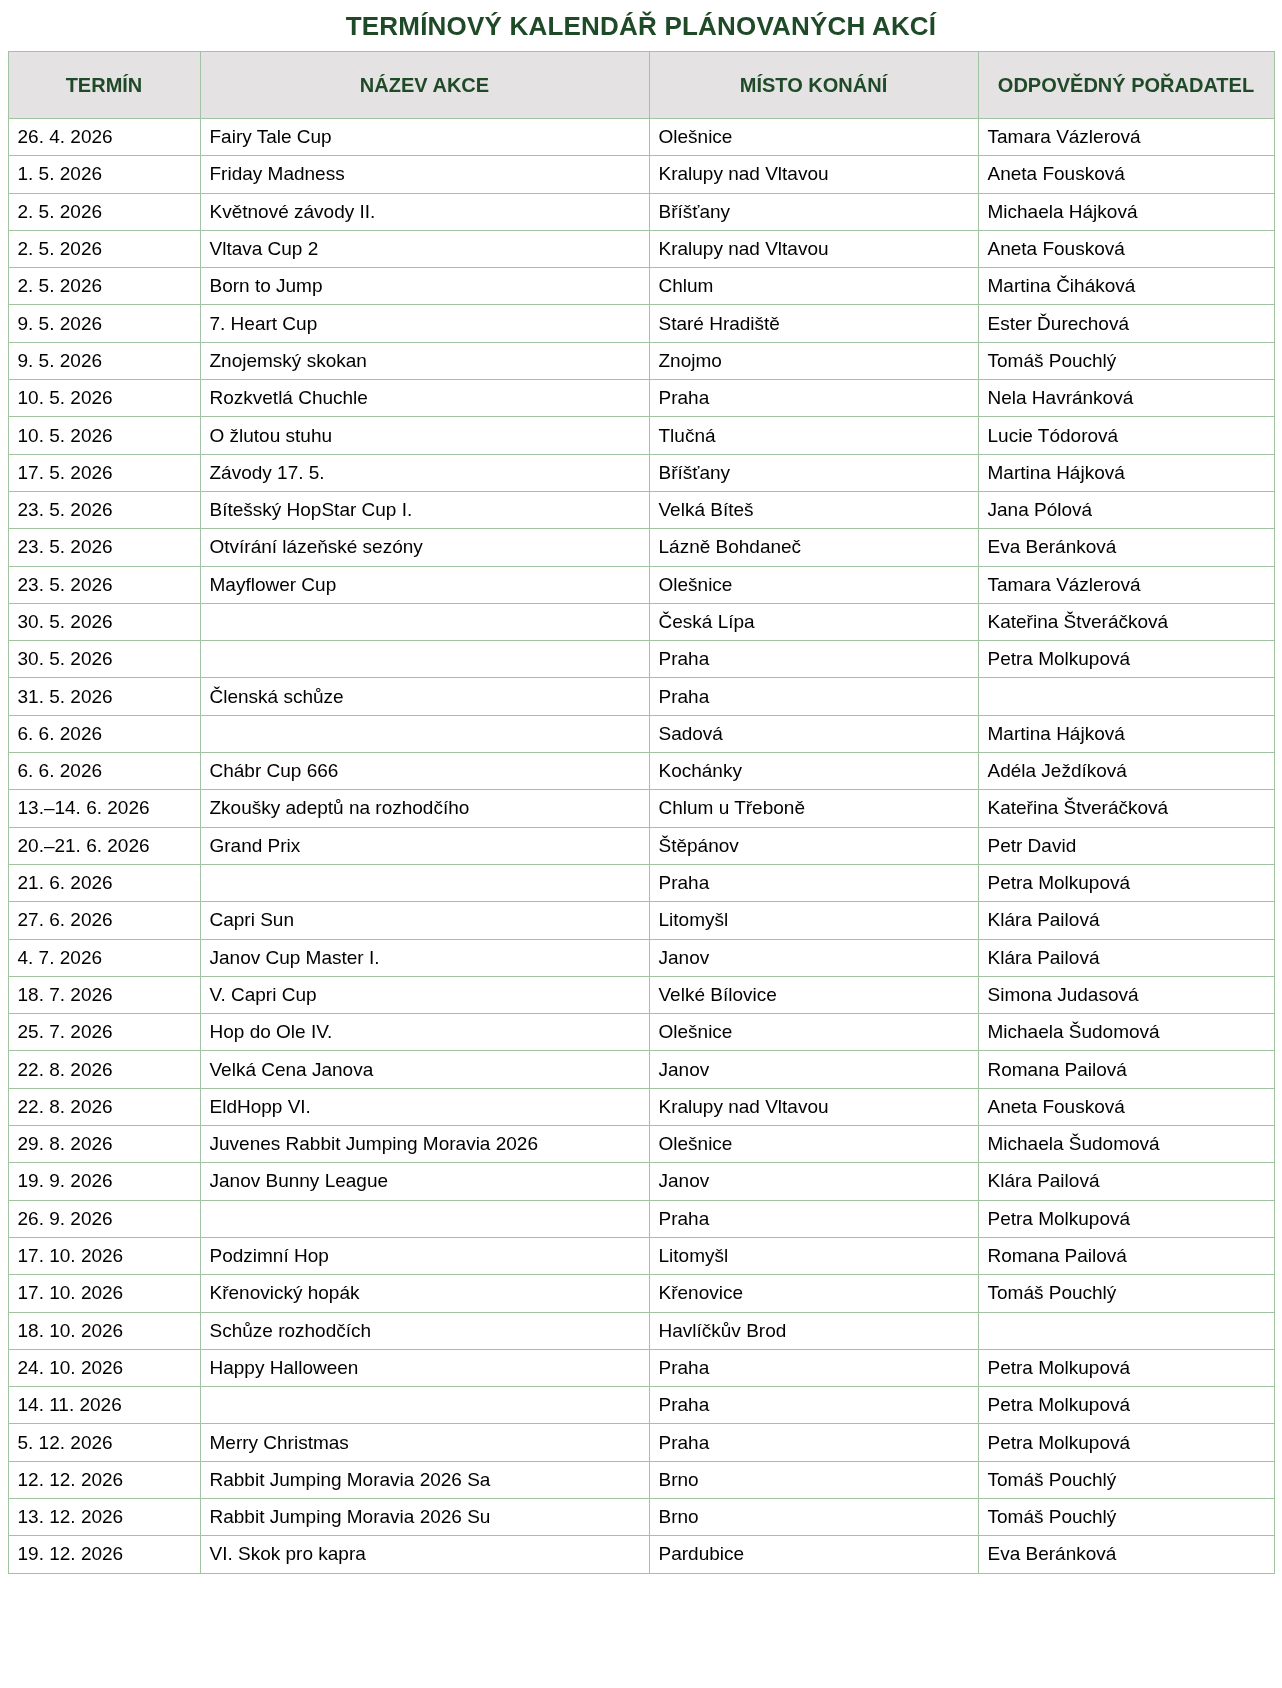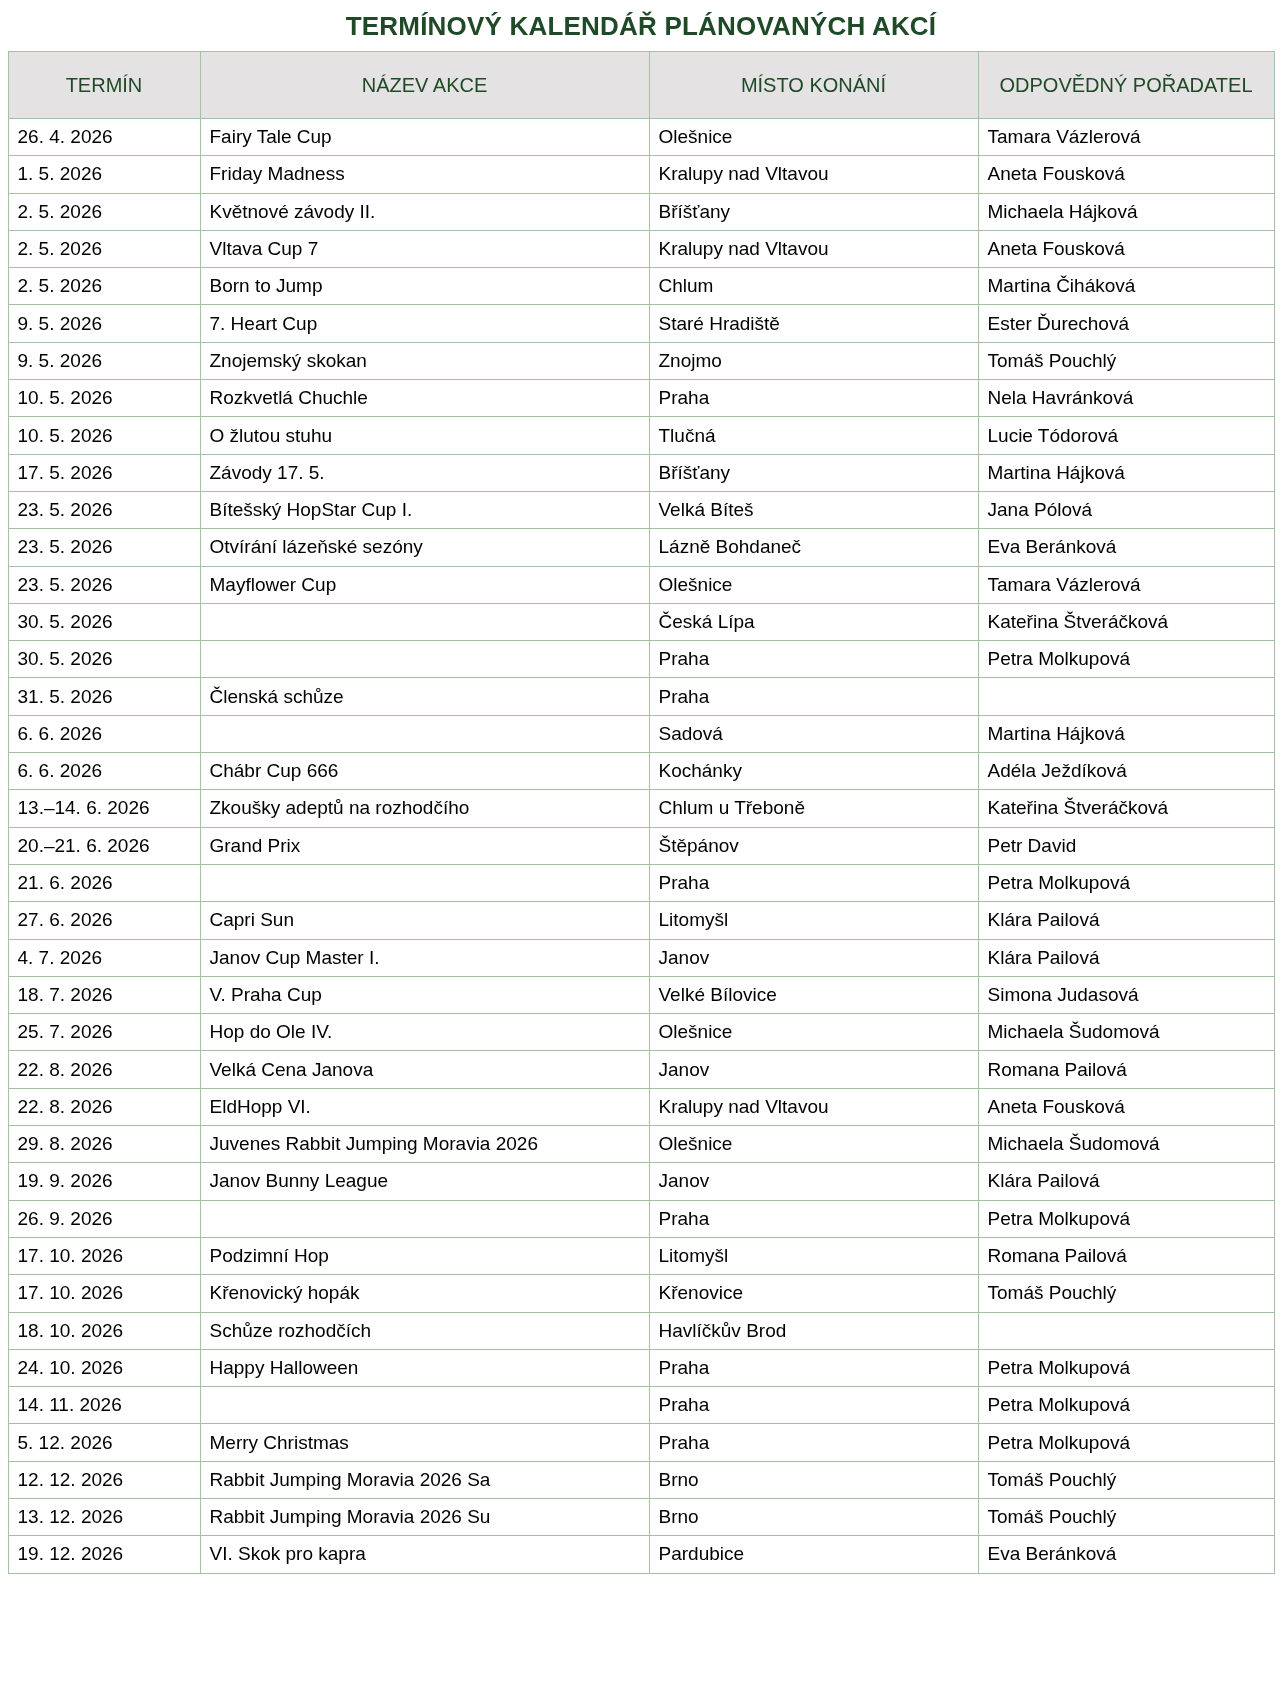--- a/index.html
+++ b/index.html
@@ -33,21 +33,21 @@
   }
   table.events col.c1 { width: 192px; }
   table.events col.c2 { width: 449px; }
   table.events col.c3 { width: 329px; }
   table.events col.c4 { width: 296px; }
   table.events th {
     height: 66px;
     background: #e4e2e2;
     color: #1f4a28;
     font-size: 20px;
-    font-weight: normal;
+    font-weight: bold;
     text-align: center;
     vertical-align: middle;
     border: 1px solid #a2c3a2;
     padding: 0 12px;
   }
   table.events td {
     height: 36.3px;
     border: 1px solid #a2c3a2;
     color: #000000;
     font-size: 19px;
@@ -93,21 +93,21 @@
           <td class="col-poradatel">Aneta Fousková</td>
         </tr>
         <tr>
           <td class="col-termin">2. 5. 2026</td>
           <td class="col-nazev-akce">Květnové závody II.</td>
           <td class="col-misto-konani">Bříšťany</td>
           <td class="col-poradatel">Michaela Hájková</td>
         </tr>
         <tr>
           <td class="col-termin">2. 5. 2026</td>
-          <td class="col-nazev-akce">Vltava Cup 7</td>
+          <td class="col-nazev-akce">Vltava Cup 2</td>
           <td class="col-misto-konani">Kralupy nad Vltavou</td>
           <td class="col-poradatel">Aneta Fousková</td>
         </tr>
         <tr>
           <td class="col-termin">2. 5. 2026</td>
           <td class="col-nazev-akce">Born to Jump</td>
           <td class="col-misto-konani">Chlum</td>
           <td class="col-poradatel">Martina Čiháková</td>
         </tr>
         <tr>
@@ -213,21 +213,21 @@
           <td class="col-poradatel">Klára Pailová</td>
         </tr>
         <tr>
           <td class="col-termin">4. 7. 2026</td>
           <td class="col-nazev-akce">Janov Cup Master I.</td>
           <td class="col-misto-konani">Janov</td>
           <td class="col-poradatel">Klára Pailová</td>
         </tr>
         <tr>
           <td class="col-termin">18. 7. 2026</td>
-          <td class="col-nazev-akce">V. Praha Cup</td>
+          <td class="col-nazev-akce">V. Capri Cup</td>
           <td class="col-misto-konani">Velké Bílovice</td>
           <td class="col-poradatel">Simona Judasová</td>
         </tr>
         <tr>
           <td class="col-termin">25. 7. 2026</td>
           <td class="col-nazev-akce">Hop do Ole IV.</td>
           <td class="col-misto-konani">Olešnice</td>
           <td class="col-poradatel">Michaela Šudomová</td>
         </tr>
         <tr>

